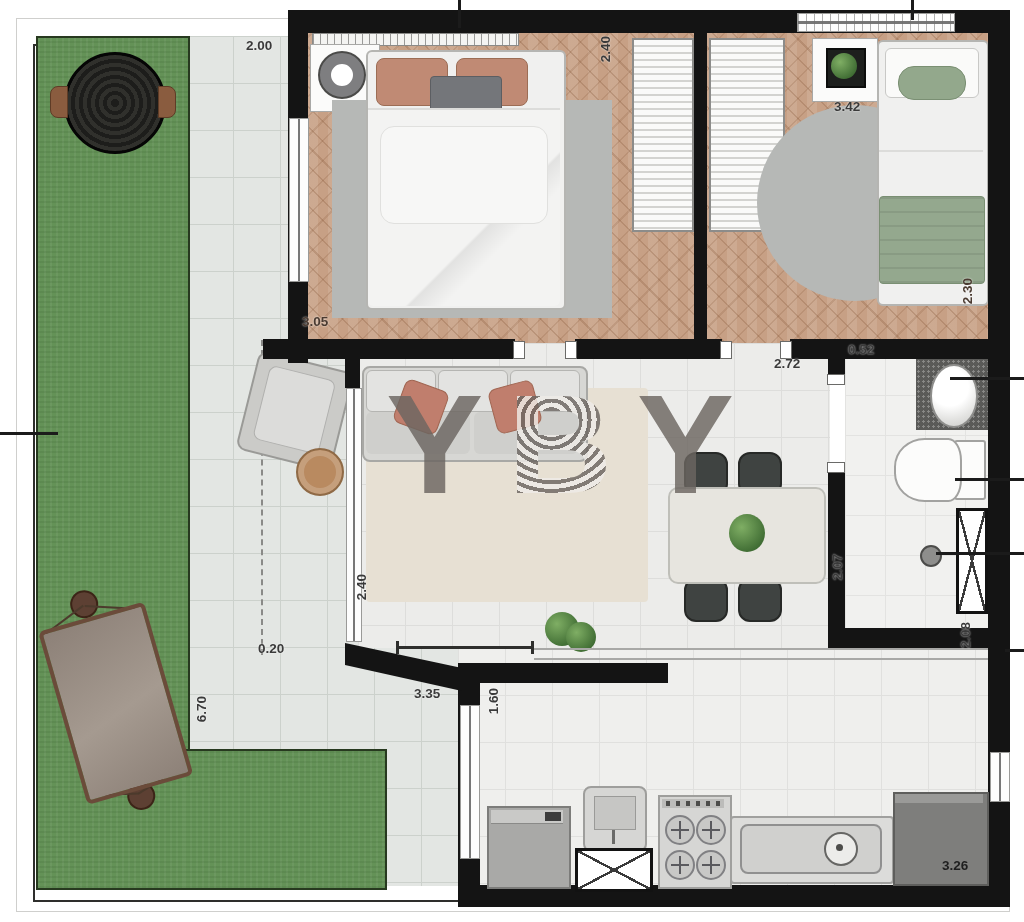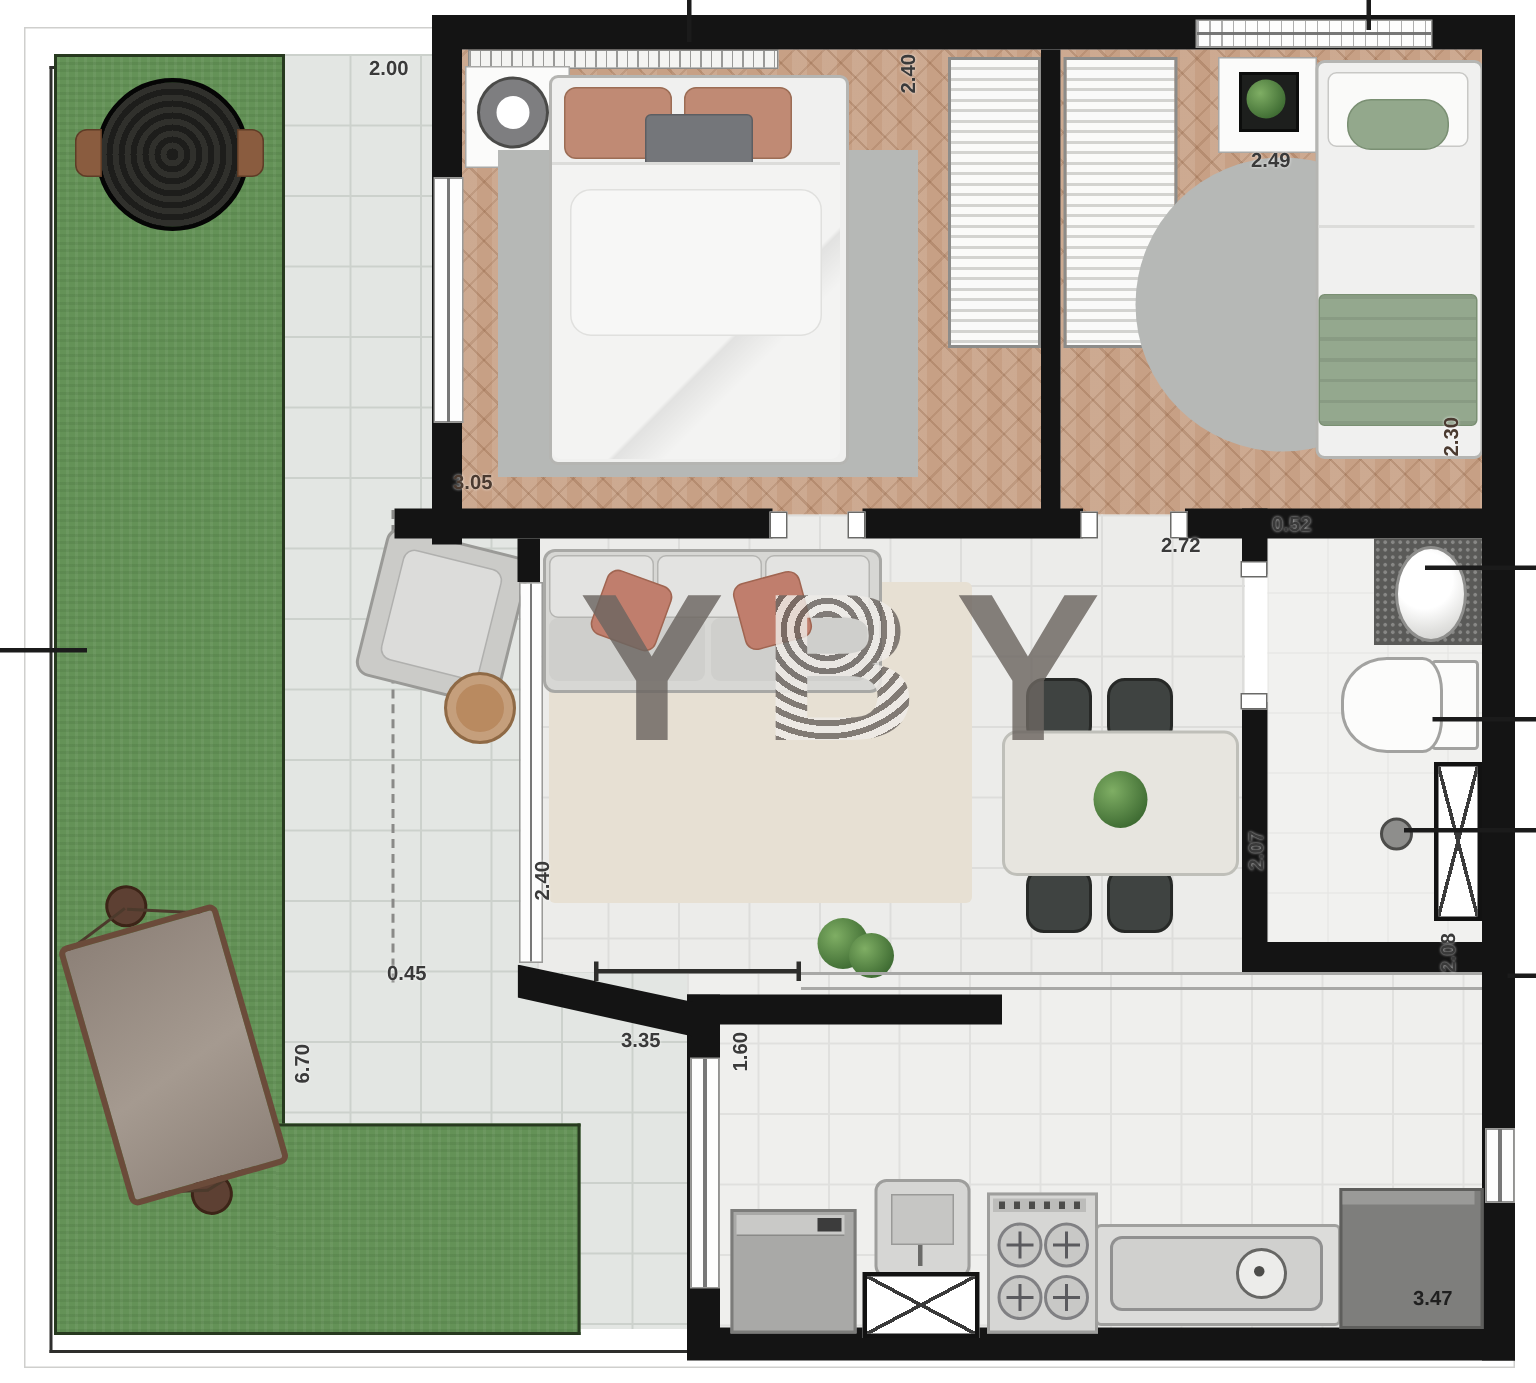--- a/index.html
+++ b/index.html
@@ -243,32 +243,32 @@
   <div class="abs leader" style="left:911px;top:0;width:3px;height:20px;"></div>
   <div class="abs leader" style="left:0;top:432px;width:58px;height:3px;"></div>
   <div class="abs leader" style="left:950px;top:377px;width:74px;height:3px;"></div>
   <div class="abs leader" style="left:955px;top:478px;width:69px;height:3px;"></div>
   <div class="abs leader" style="left:936px;top:552px;width:88px;height:3px;"></div>
   <div class="abs leader" style="left:1005px;top:649px;width:19px;height:3px;"></div>
 
   <span class="abs dim" style="left:246px;top:38px;">2.00</span>
   <span class="abs dim dimv" style="left:598px;top:36px;">2.40</span>
   <span class="abs dim" style="left:302px;top:314px;color:#4a3a30;">3.05</span>
-  <span class="abs dim" style="left:834px;top:99px;">2.49</span>
+  <span class="abs dim" style="left:834px;top:99px;">3.42</span>
   <span class="abs dim dimv" style="left:960px;top:278px;color:#4a3a30;">2.30</span>
   <span class="abs dim" style="left:774px;top:356px;">2.72</span>
   <span class="abs dim" style="left:848px;top:342px;">0.52</span>
   <span class="abs dim dimv" style="left:830px;top:554px;">2.07</span>
   <span class="abs dim dimv" style="left:958px;top:622px;">2.08</span>
   <span class="abs dim dimv" style="left:354px;top:574px;">2.40</span>
-  <span class="abs dim" style="left:258px;top:641px;">0.45</span>
+  <span class="abs dim" style="left:258px;top:641px;">0.20</span>
   <span class="abs dim dimv" style="left:194px;top:696px;">6.70</span>
   <span class="abs dim" style="left:414px;top:686px;">3.35</span>
   <span class="abs dim dimv" style="left:486px;top:688px;">1.60</span>
-  <span class="abs dim" style="left:942px;top:858px;color:#1f1f1f;text-shadow:none;">3.47</span>
+  <span class="abs dim" style="left:942px;top:858px;color:#1f1f1f;text-shadow:none;">3.26</span>
 
   <div class="abs wm">
     <div class="wm-letters">
       <span class="wm-letter">Y</span>
       <span class="wm-letter wm-b">B</span>
       <span class="wm-letter">Y</span>
     </div>
   </div>
 
 </div>

